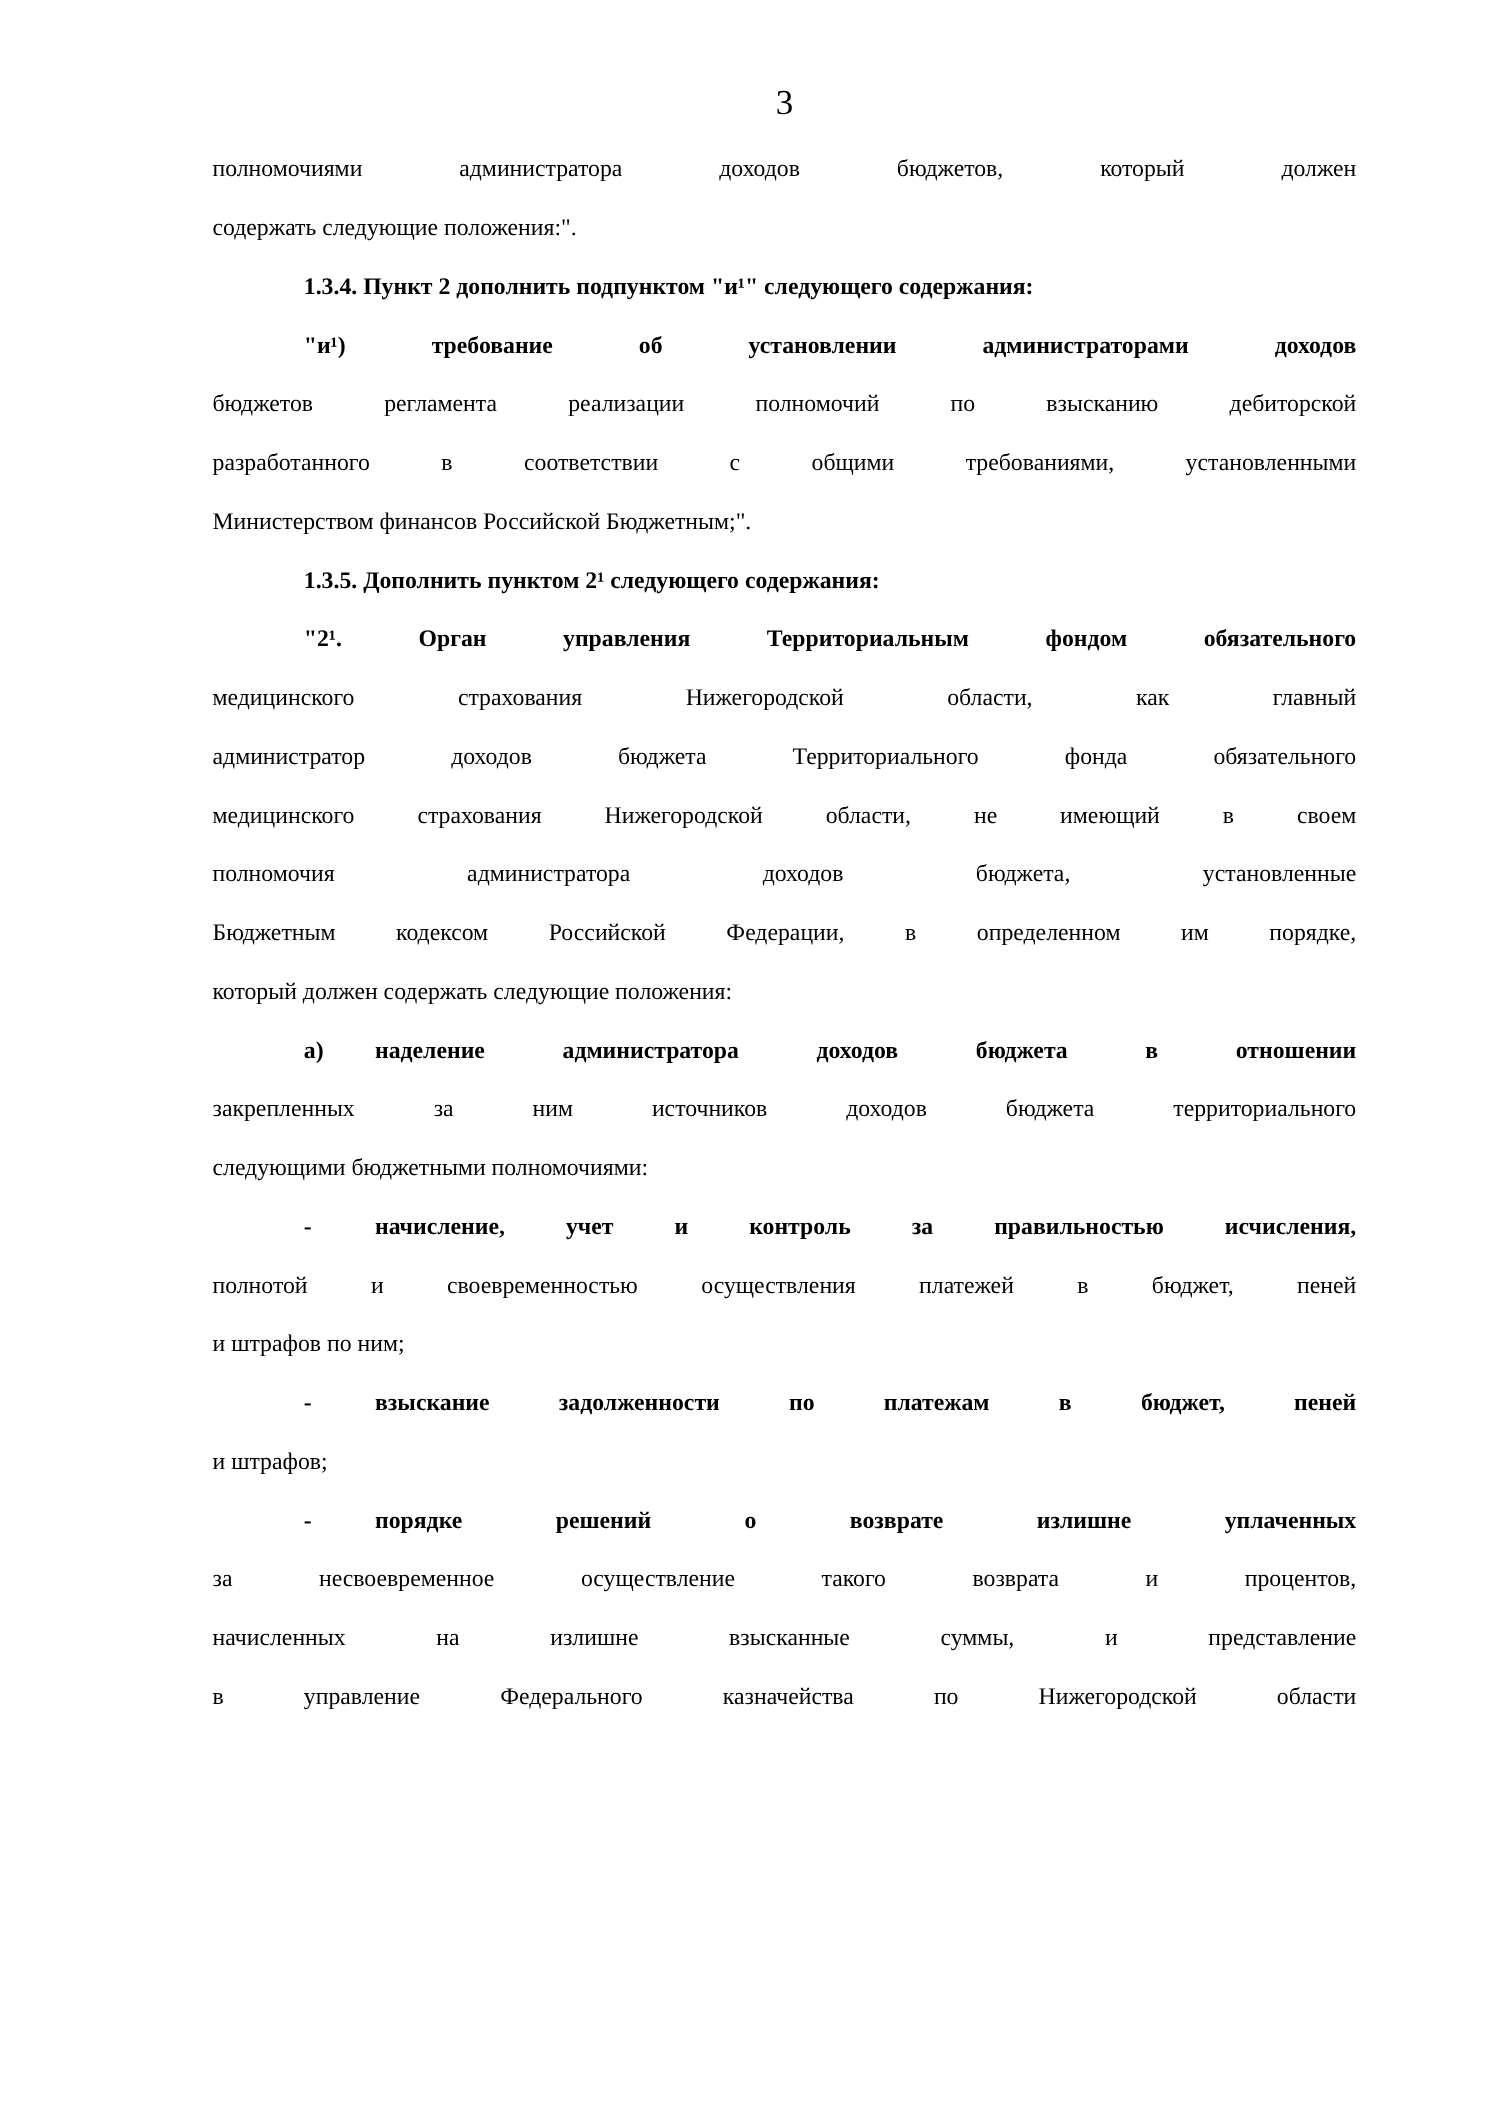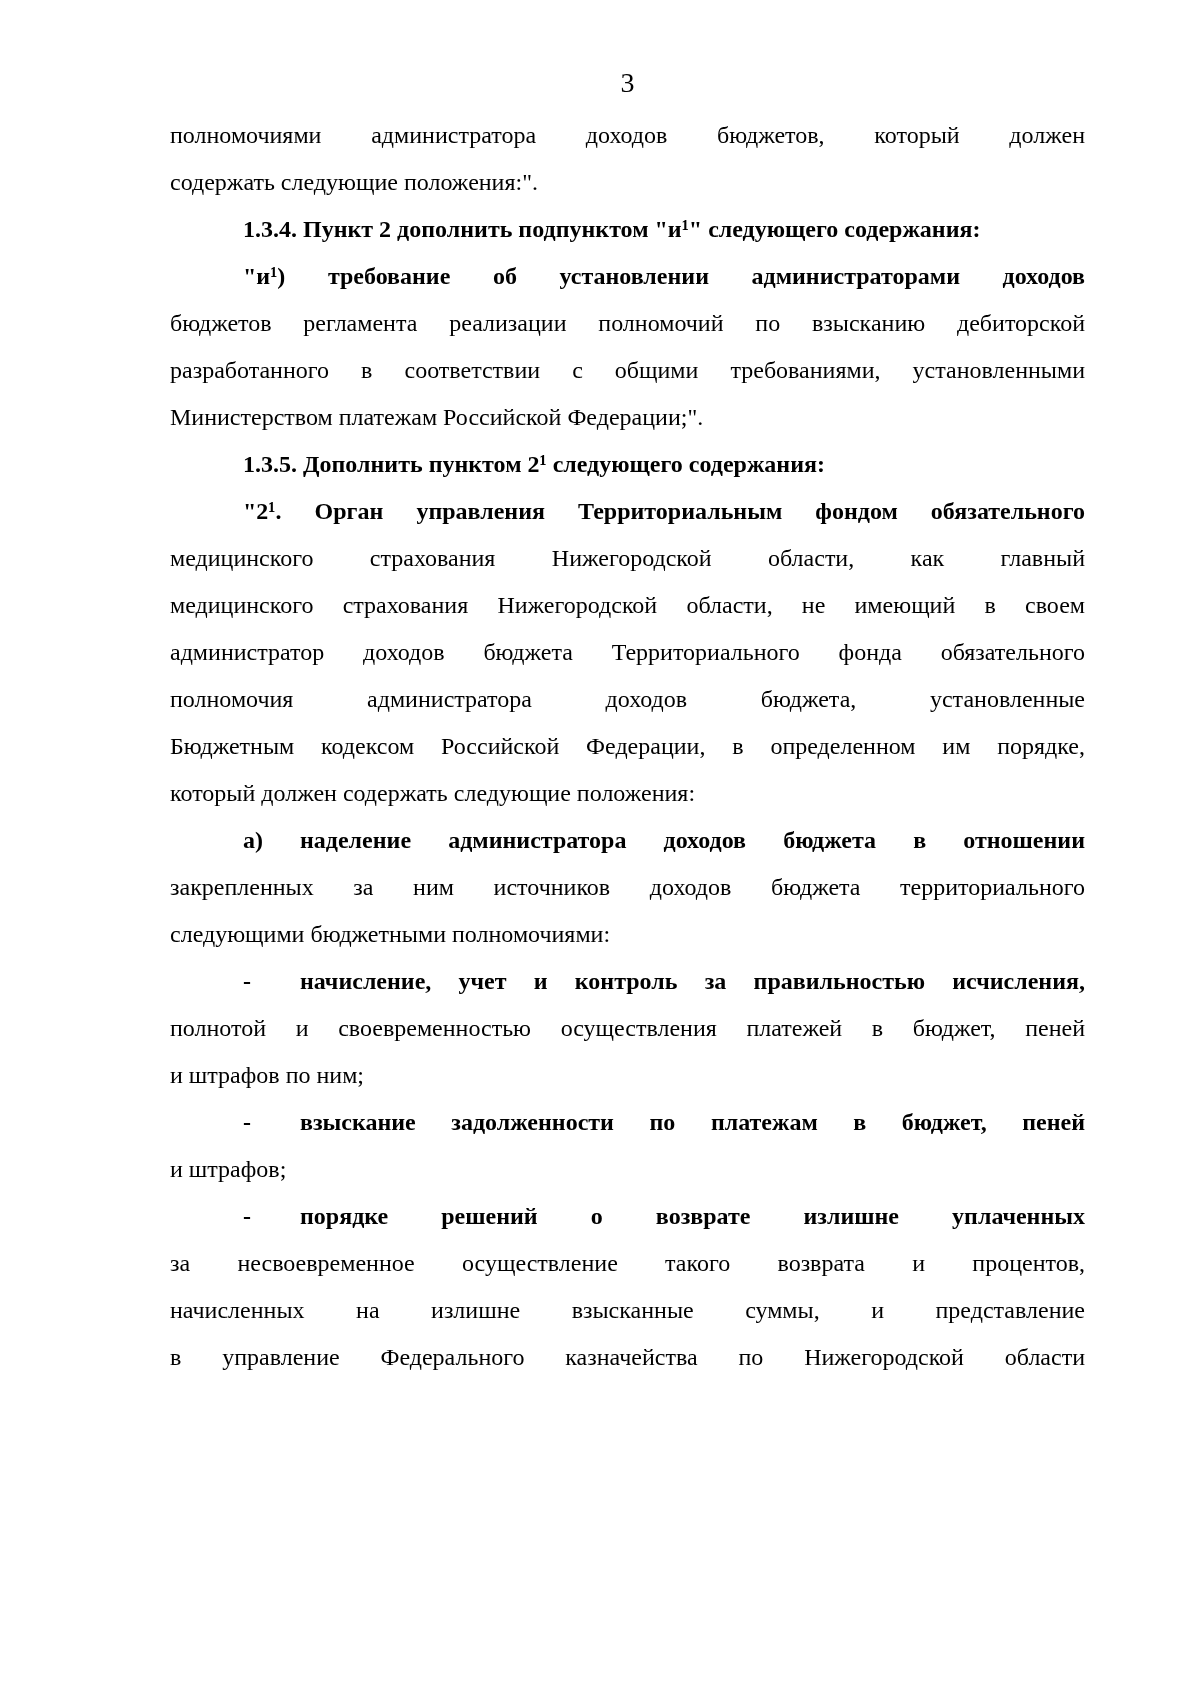--- a/index.html
+++ b/index.html
@@ -21,21 +21,21 @@
   .pnum {
     height: 47px;
     line-height: 47px;
     font-size: 28px;
     text-align: center;
     margin-bottom: 6px;
   }
   .line {
     height: 47px;
     line-height: 47px;
-    font-size: 24px;
+    font-size: 19px;
   }
   .j { text-align: justify; text-align-last: justify; }
   .l { text-align: left; text-align-last: left; }
   .ind { text-indent: 73px; font-weight: bold; }
   .tab {
     display: inline-block;
     width: 57px;
     text-indent: 0;
     text-align: left;
   }
@@ -46,26 +46,26 @@
 <div class="page">
   <div class="textblock">
     <div class="pnum">3</div>
 
     <div class="line j">полномочиями администратора доходов бюджетов, который должен</div>
     <div class="line l">содержать следующие положения:".</div>
     <div class="line l ind">1.3.4. Пункт 2 дополнить подпунктом "и¹" следующего содержания:</div>
     <div class="line j ind">"и¹) требование об установлении администраторами доходов</div>
     <div class="line j">бюджетов регламента реализации полномочий по взысканию дебиторской</div>
     <div class="line j">разработанного в соответствии с общими требованиями, установленными</div>
-    <div class="line l">Министерством платежам Российской Федерации;".</div>
+    <div class="line l">Министерством финансов Российской Бюджетным;".</div>
     <div class="line l ind">1.3.5. Дополнить пунктом 2¹ следующего содержания:</div>
     <div class="line j ind">"2¹. Орган управления Территориальным фондом обязательного</div>
     <div class="line j">медицинского страхования Нижегородской области, как главный</div>
+    <div class="line j">администратор доходов бюджета Территориального фонда обязательного</div>
     <div class="line j">медицинского страхования Нижегородской области, не имеющий в своем</div>
-    <div class="line j">администратор доходов бюджета Территориального фонда обязательного</div>
     <div class="line j">полномочия администратора доходов бюджета, установленные</div>
     <div class="line j">Бюджетным кодексом Российской Федерации, в определенном им порядке,</div>
     <div class="line l">который должен содержать следующие положения:</div>
 
     <div class="line j ind"><span class="tab">а)</span><span>наделение администратора доходов бюджета в отношении</span></div>
     <div class="line j">закрепленных за ним источников доходов бюджета территориального</div>
     <div class="line l">следующими бюджетными полномочиями:</div>
 
     <div class="line j ind"><span class="tab">-</span><span>начисление, учет и контроль за правильностью исчисления,</span></div>
     <div class="line j">полнотой и своевременностью осуществления платежей в бюджет, пеней</div>

